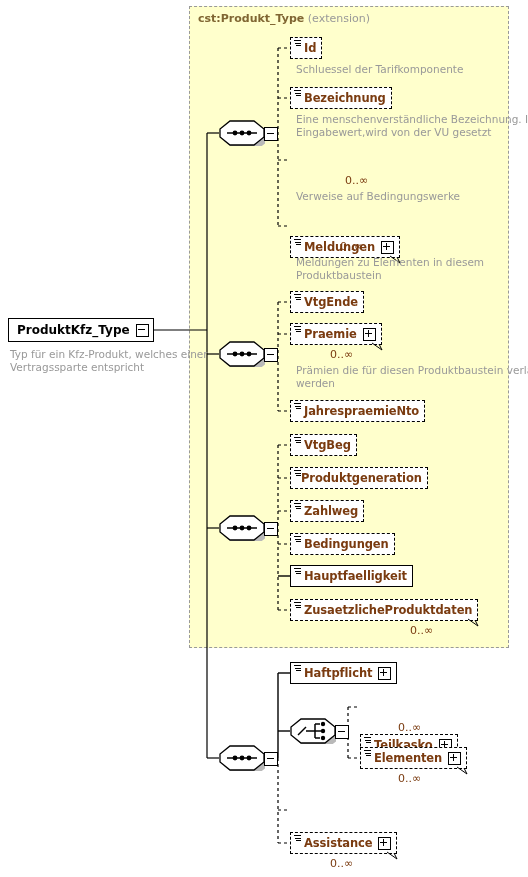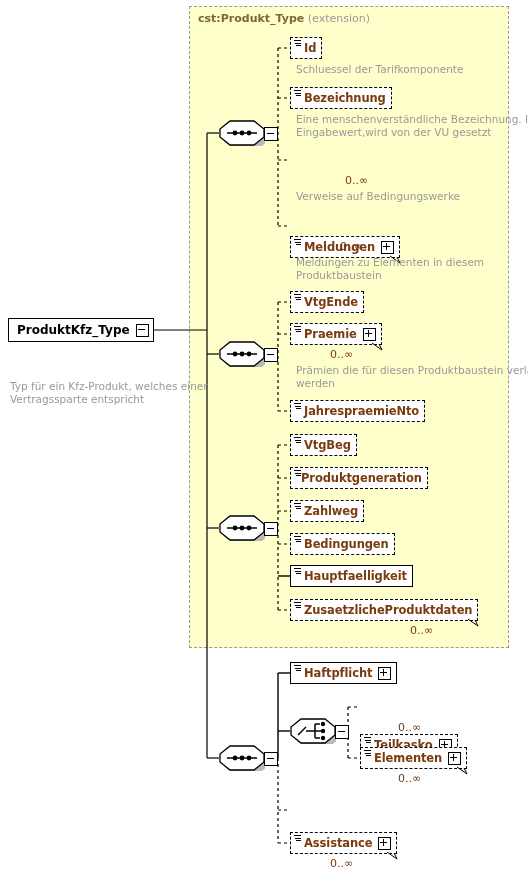--- a/index.html
+++ b/index.html
@@ -186,21 +186,21 @@
     <line x1="348" y1="707" x2="348" y2="758" stroke="#000" stroke-width="1.2" stroke-dasharray="3,3"></line>
     <line x1="348" y1="707" x2="360" y2="707" stroke="#000" stroke-width="1.2" stroke-dasharray="3,3"></line>
     <line x1="348" y1="758" x2="360" y2="758" stroke="#000" stroke-width="1.2" stroke-dasharray="3,3"></line>
   </svg>
 
   <div class="roottype" style="left:8px;top:318px;">
     <span class="corner"></span>
     <span>ProduktKfz_Type</span>
     <span class="minus"></span>
   </div>
-  <div class="desc" style="left:10px;top:348px;width:180px;margin-top:32px;">Typ für ein Kfz-Produkt, welches einer
+  <div class="desc" style="left:10px;top:348px;width:180px;">Typ für ein Kfz-Produkt, welches einer
 Vertragssparte entspricht</div>
 
   <div class="comp" style="left:219px;top:120px;">
     <svg width="46" height="26" viewBox="0 0 46 26">
       <polygon points="11,25 35,25 45,17 45,9 35,1 11,1 1,9 1,17" fill="#b9b9b9" transform="translate(4,4)"></polygon>
       <polygon points="11,25 35,25 45,17 45,9 35,1 11,1 1,9 1,17" fill="#fff" stroke="#000" stroke-width="1.3"></polygon>
       <line x1="8" y1="13" x2="38" y2="13" stroke="#000" stroke-width="1.5"></line>
       <circle cx="16" cy="13" r="2.4" fill="#000"></circle>
         <circle cx="23" cy="13" r="2.4" fill="#000"></circle>
         <circle cx="30" cy="13" r="2.4" fill="#000"></circle>

